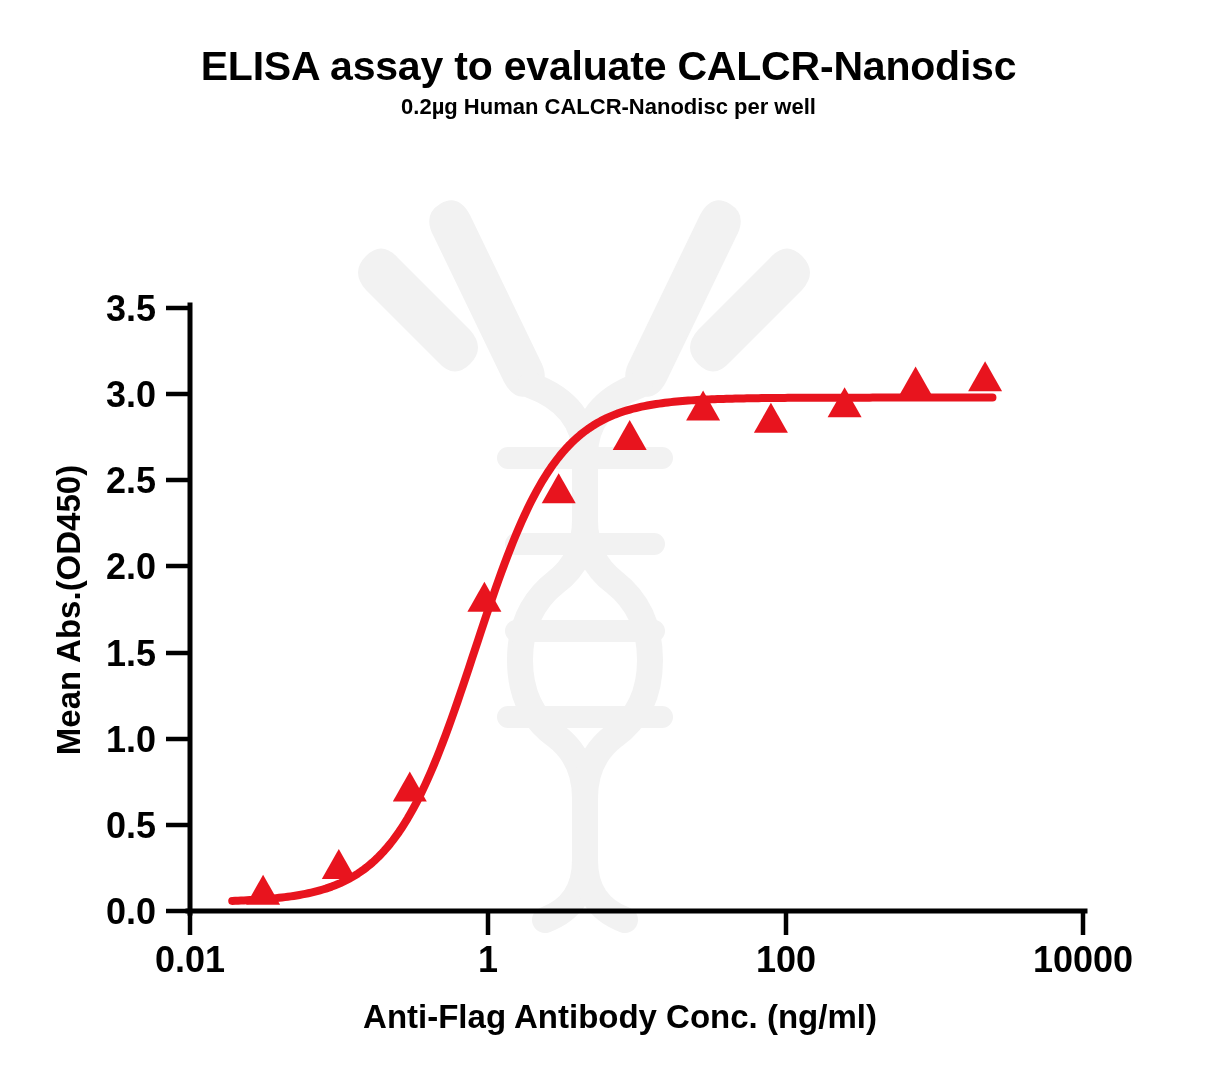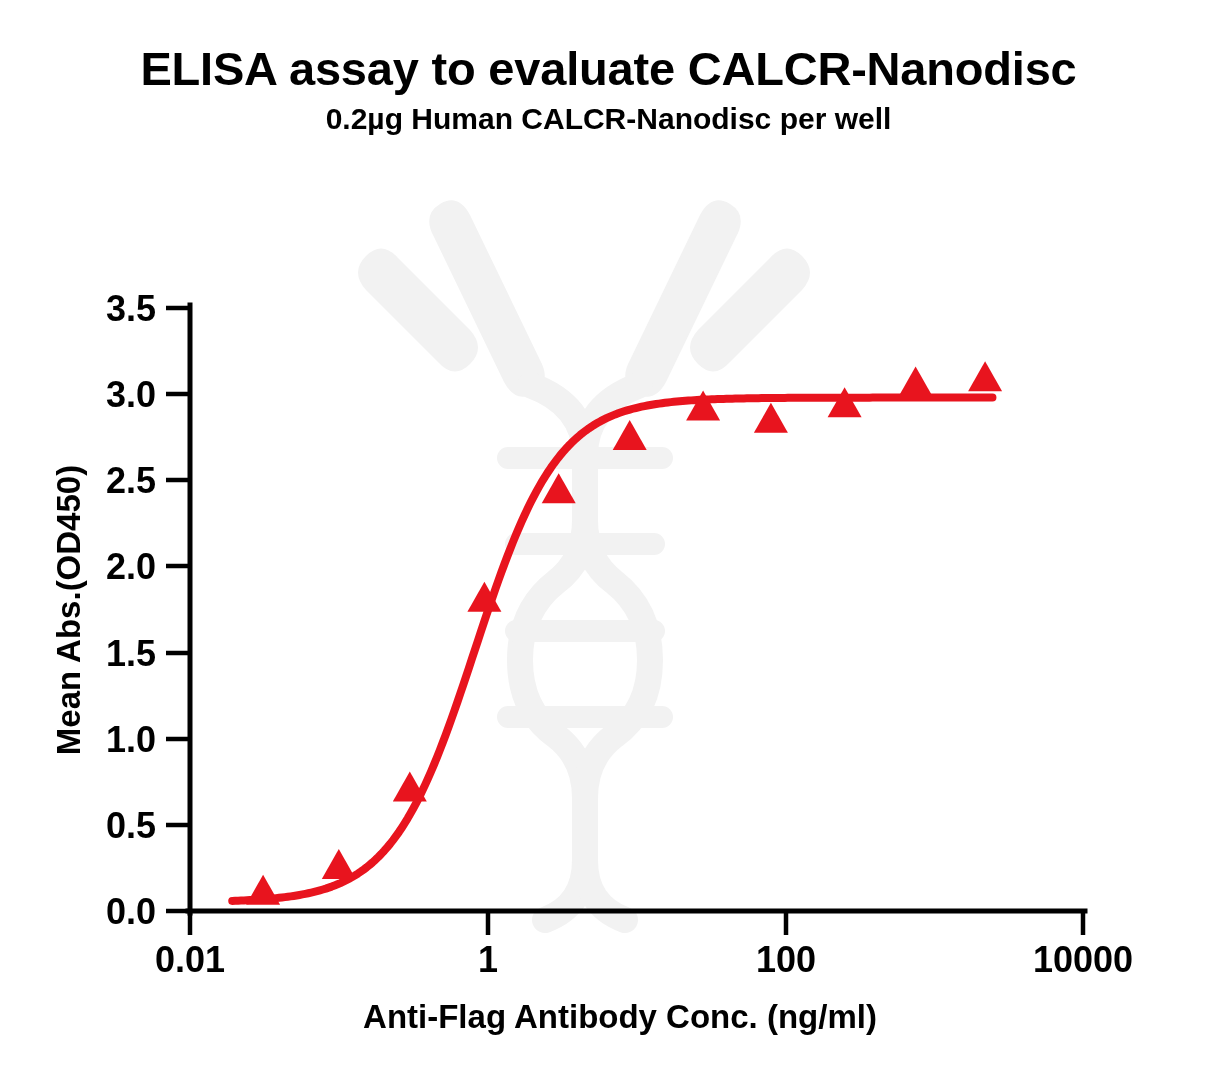--- a/index.html
+++ b/index.html
@@ -28,28 +28,28 @@
   
   #title-block {
     position: absolute;
     left: 0;
     top: 44px;
     width: 1217px;
     text-align: center;
     pointer-events: none;
   }
   #chart-title {
-    font-size: 47px;
+    font-size: 41px;
     font-weight: bold;
     letter-spacing: -0.2px;
     line-height: 1.08;
     white-space: nowrap;
   }
   #chart-subtitle {
-    font-size: 30px;
+    font-size: 22px;
     font-weight: bold;
     margin-top: 7px;
     line-height: 1.1;
     white-space: nowrap;
   }
 
   
   #plot-svg {
     position: absolute;
     left: 0;

